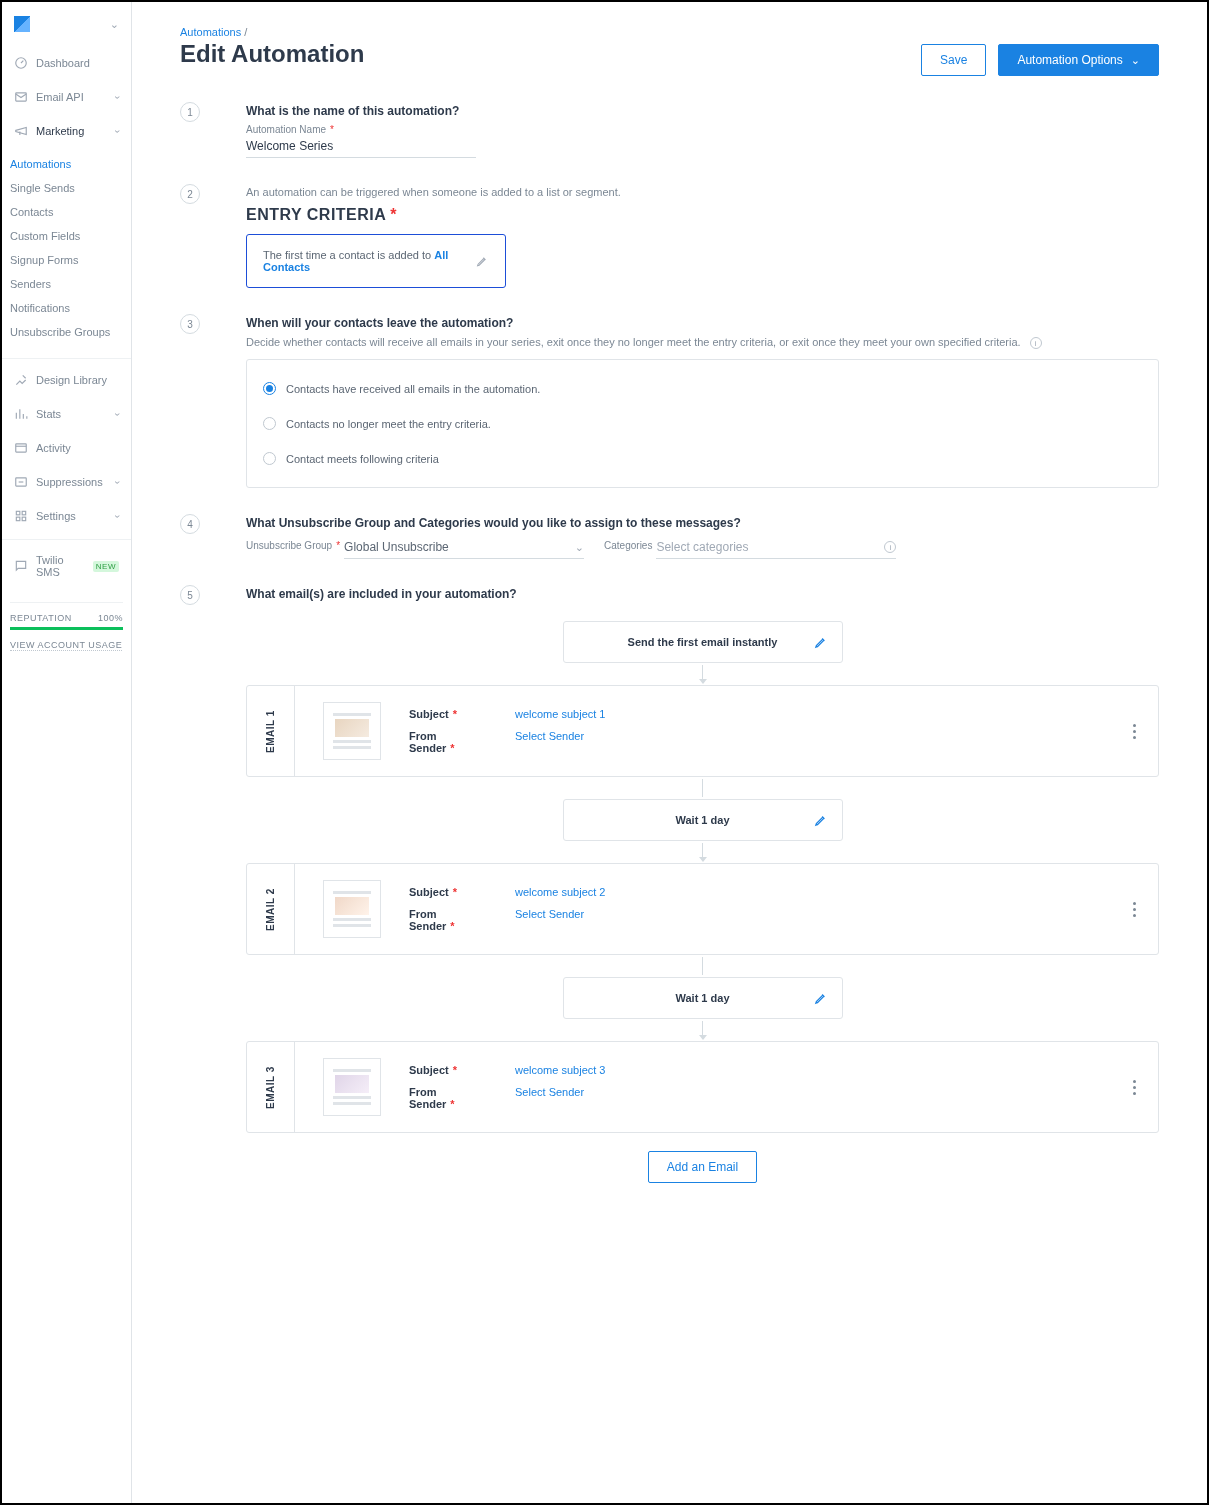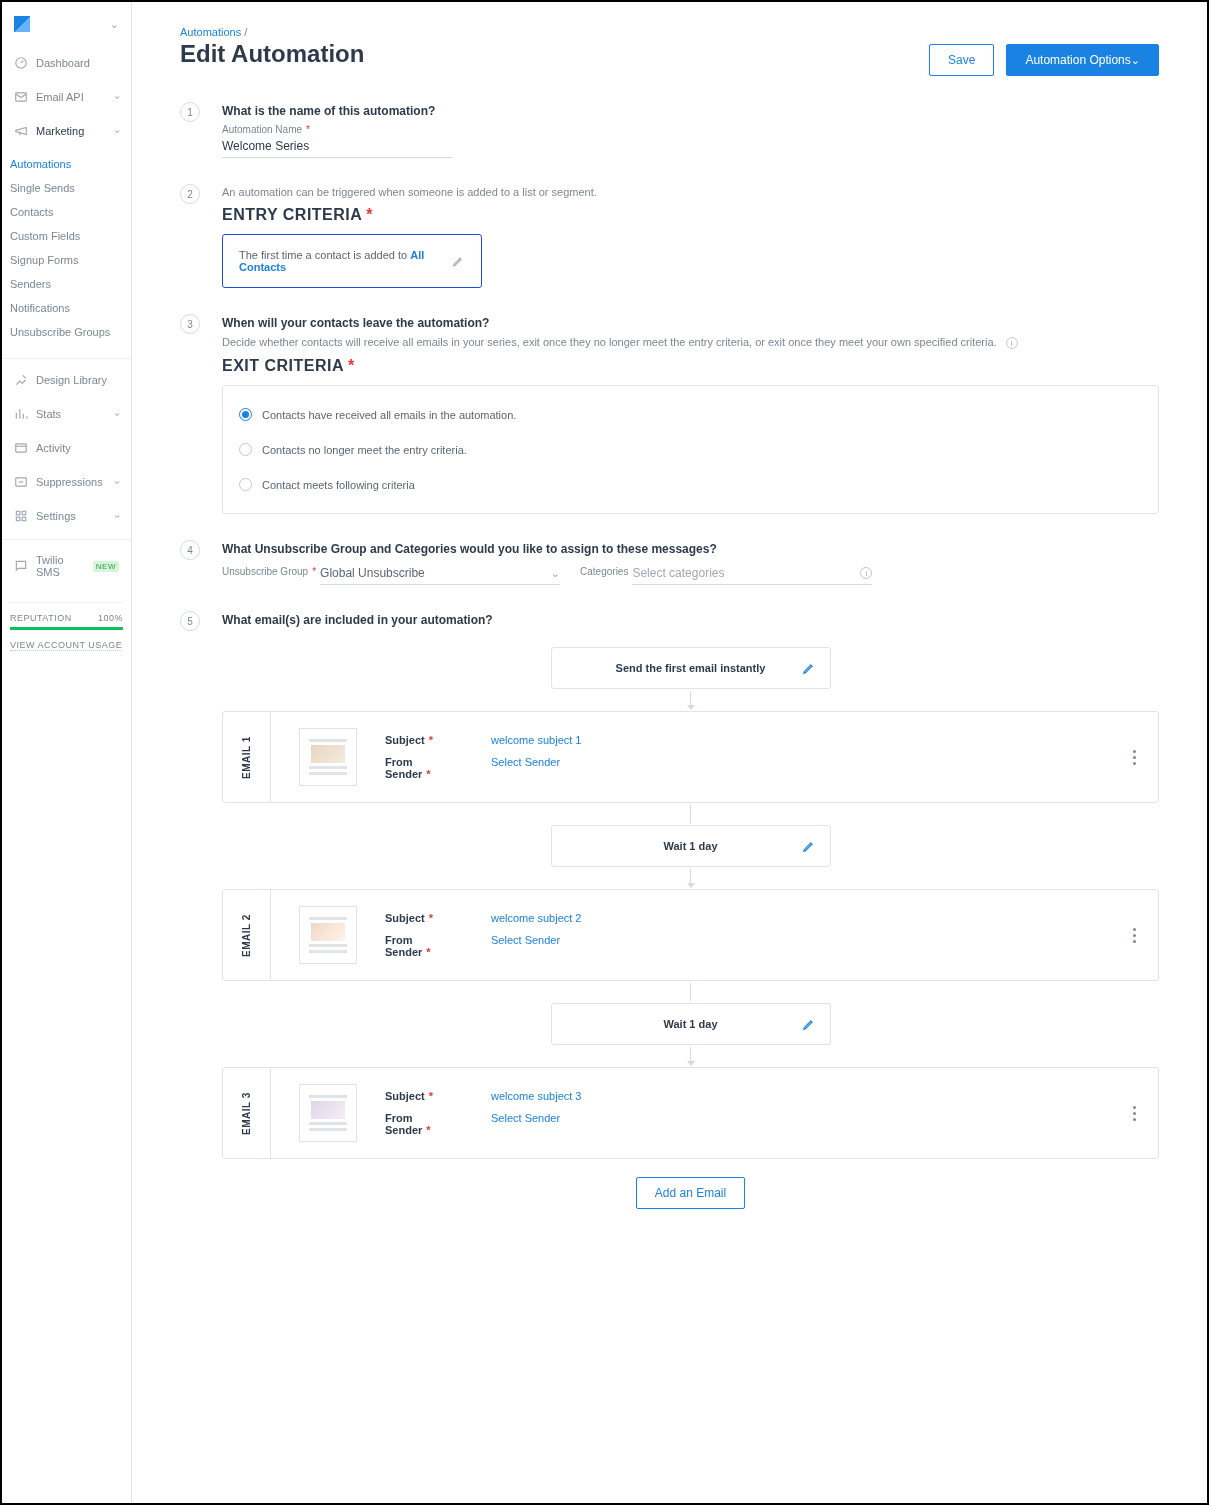--- a/index.html
+++ b/index.html
@@ -23,26 +23,26 @@
 .view-usage { font-size:9px; color:#7b8794; letter-spacing:0.5px; margin-top:10px; border-bottom:1px dotted #c0c8d0; display:inline-block;}
 
 .main { flex:1; padding: 24px 48px 40px 48px; }
 .crumb-row { font-size: 11px; color:#1a82e2; margin-bottom:2px; }
 .crumb-row .slash { color:#7b8794; }
 .title-row { display:flex; justify-content:space-between; align-items:flex-start; }
 .page-title { font-size: 24px; font-weight:700; color:#2e3a4b; }
 .btns { display:flex; gap:12px; margin-top:4px;}
 .btn { font-size:12px; padding:8px 18px; border-radius:2px; cursor:pointer; }
 .btn-outline { border:1px solid #1a82e2; color:#1a82e2; background:#fff; }
-.btn-primary { background:#1a82e2; color:#fff; border:1px solid #1a82e2; display:flex; align-items:center; gap:0;}
+.btn-primary { background:#1a82e2; color:#fff; border:1px solid #1a82e2; display:flex; align-items:center; gap:8px;}
 .btn-primary .chev { color:#fff; }
 
 .step { display:flex; gap:22px; margin-top:28px; }
 .step-num { width:20px; height:20px; border:1px solid #d4dbe0; border-radius:50%; font-size:10px; color:#7b8794; display:flex; align-items:center; justify-content:center; flex-shrink:0; margin-top:-2px;}
-.step-body { flex:1; }
+.step-body { flex:1;margin-left:24px; }
 .step-title { font-size:12px; font-weight:700; color:#2e3a4b; margin-bottom:6px;}
 .step-desc { font-size:11px; color:#7b8794; margin-bottom:6px;}
 .field-label { font-size:10px; color:#7b8794; margin-top:4px; }
 .req { color:#e33; margin-left:4px; }
 .text-input { font-size:12px; color:#2e3a4b; border:none; border-bottom:1px solid #d4dbe0; padding:4px 0; width:230px; background:transparent;}
 .subhead { font-size:16px; font-weight:700; color:#2e3a4b; letter-spacing:0.5px; margin-top:8px;}
 
 .entry-box { border:1px solid #1d4ed8; border-radius:3px; padding:14px 16px; font-size:11px; color:#5b6673; display:flex; justify-content:space-between; align-items:center; width:260px; margin-top:10px;}
 .entry-box .link { color:#1a82e2; font-weight:600;}
 .pencil { width:14px; height:14px; color:#a0a9b5; cursor:pointer; }
@@ -241,21 +241,20 @@
     </div>
 
     <div class="step">
       <div class="step-num">3</div>
       <div class="step-body">
         <div class="step-title">When will your contacts leave the automation?</div>
         <div class="step-desc">
           <span>Decide whether contacts will receive all emails in your series, exit once they no longer meet the entry criteria, or exit once they meet your own specified criteria.</span>
           <span class="info-ic">i</span>
         </div>
-        <div class="subhead"><span>EXIT CRITERIA</span><span class="req">*</span></div>
         <div class="radio-box">
           <div class="radio-row">
               <span class="radio sel"></span>
               <span>Contacts have received all emails in the automation.</span>
             </div>
           <div class="radio-row">
               <span class="radio"></span>
               <span>Contacts no longer meet the entry criteria.</span>
             </div>
           <div class="radio-row">

